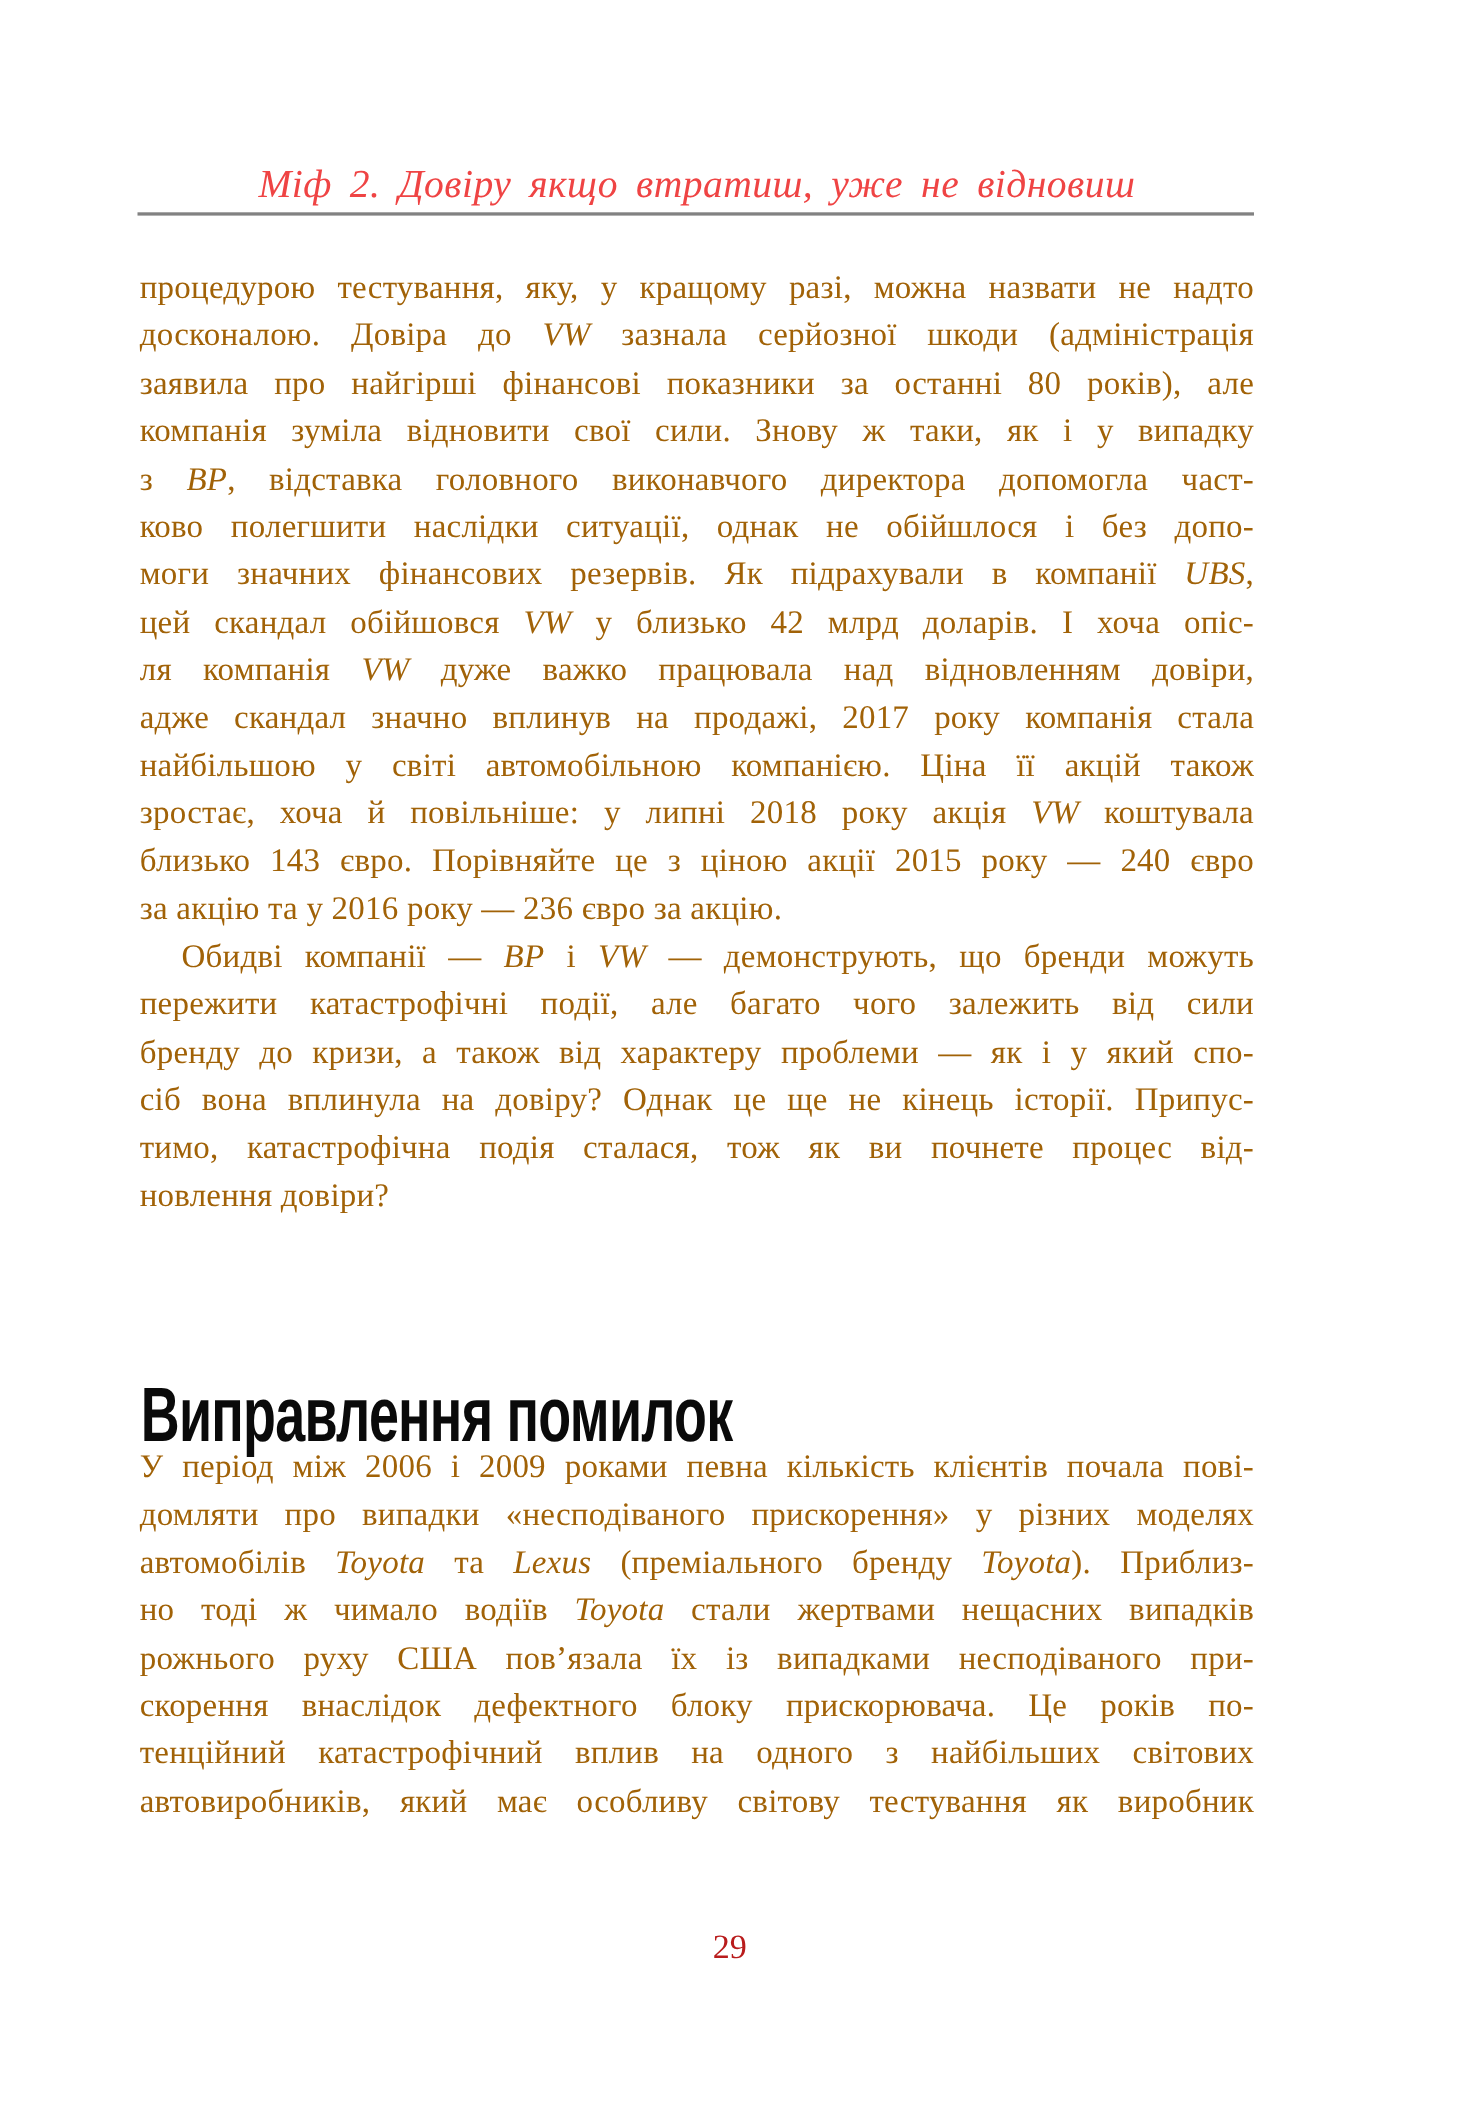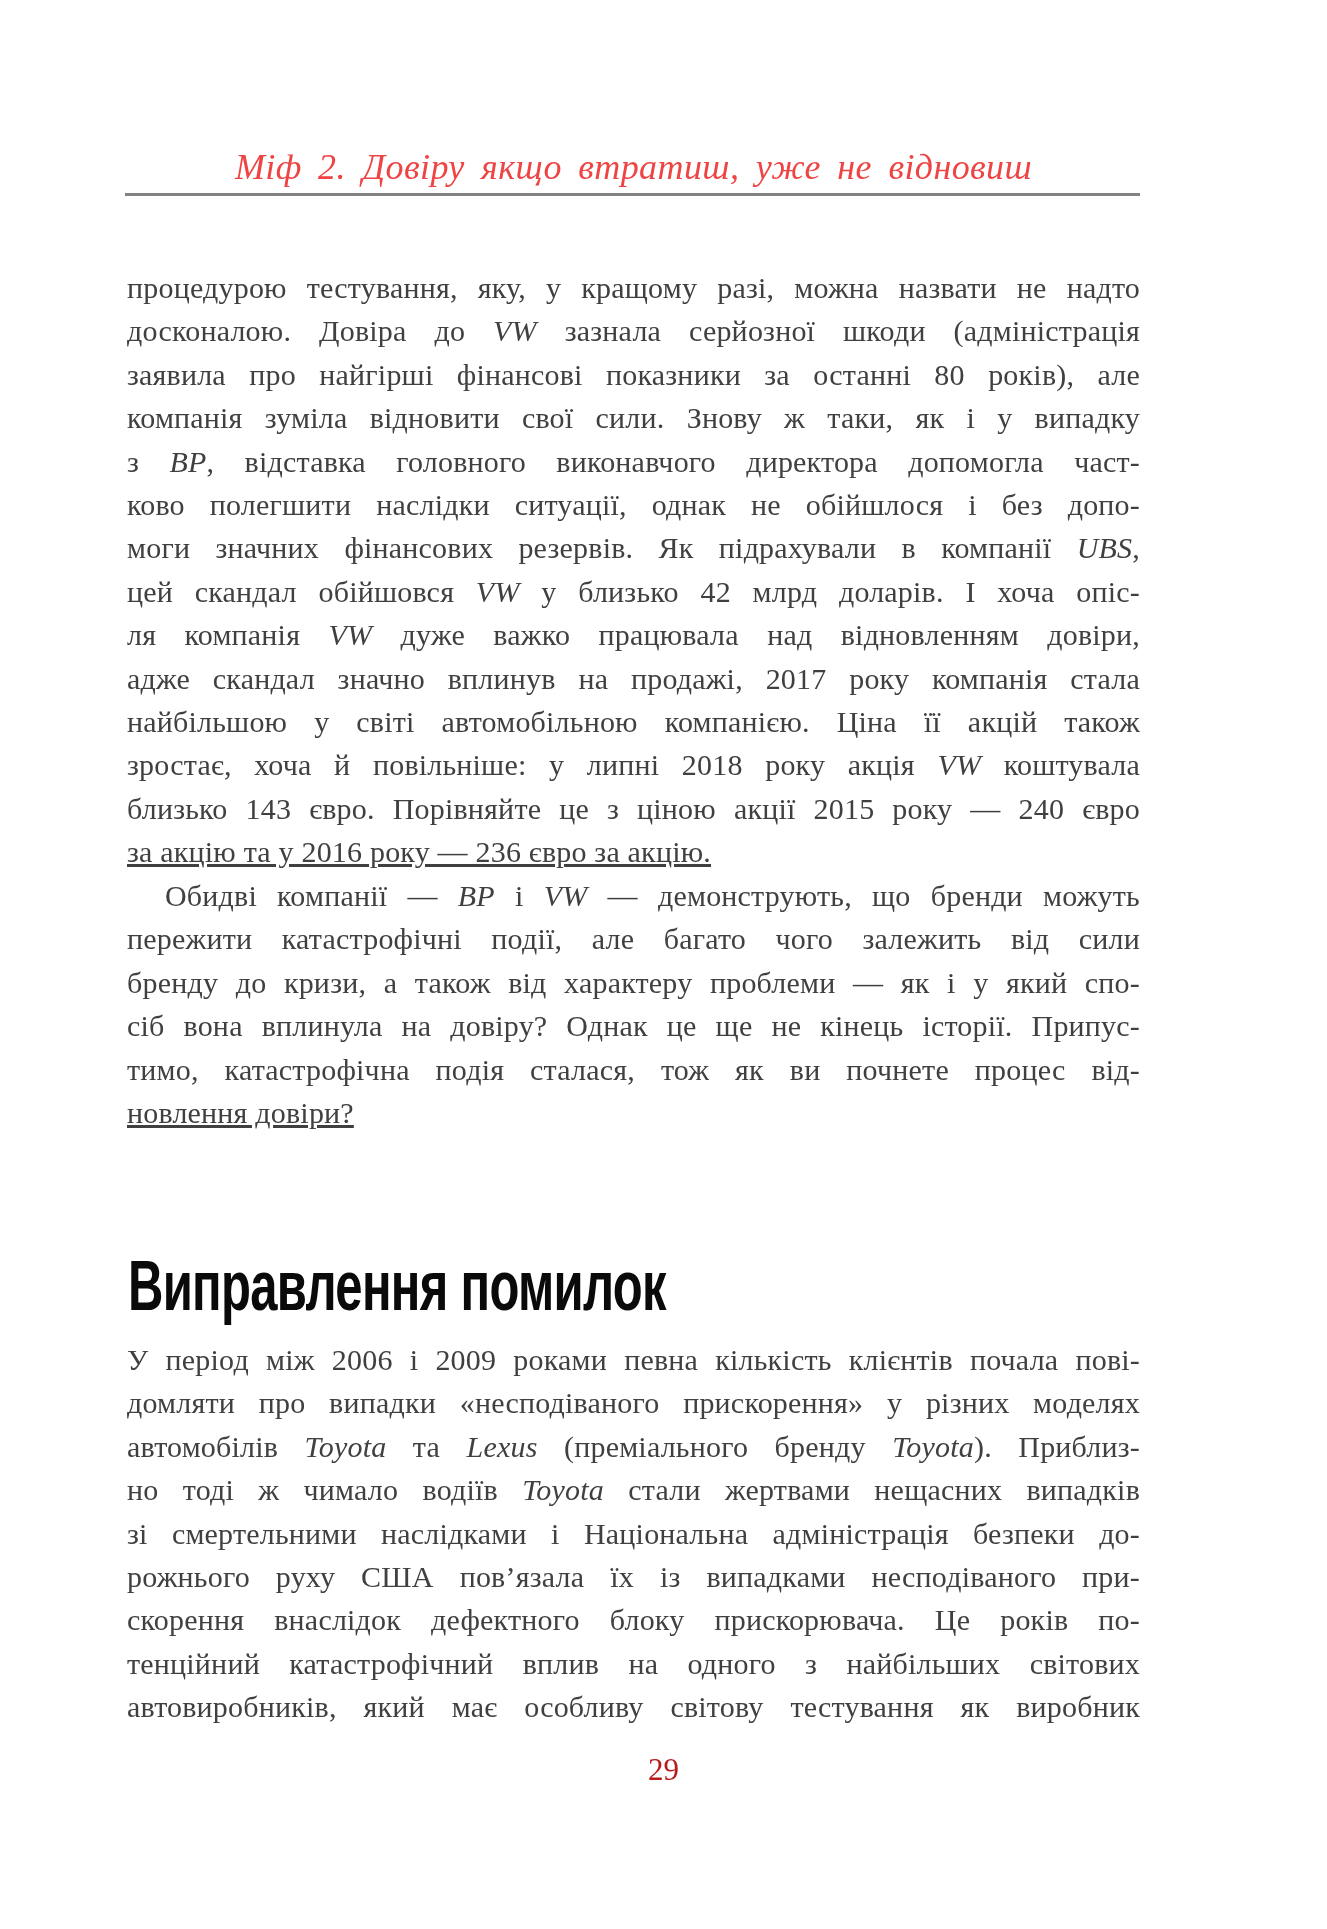--- a/index.html
+++ b/index.html
@@ -31,34 +31,33 @@
     height: 3px;
     background: #828282;
   }
 
   .bodytext {
     position: absolute;
     left: 127px; width: 1013px;
     font-size: 30px;
     line-height: 43.4px;
     letter-spacing: 0.2px;
-    color: #404040;
-    margin-top: 26px;
+    color: #a16207;
   }
   .para-1 { top: 240px; }
   .para-2 { top: 848px; }
   .para-3 { top: 1312px; }
 
   .line {
     height: 43.4px;
     text-align: justify;
     text-align-last: justify;
     overflow: visible;
   }
-  .line.last { text-align-last: left; text-decoration: underline; }
+  .line.last { text-align-last: left; }
   .line.indent { text-indent: 38px; }
   .line i { font-style: italic; }
 
   .section-heading {
     position: absolute;
     left: 128px; top: 1204px;
     font-family: "Liberation Sans", sans-serif;
     font-weight: bold;
     font-size: 70px;
     line-height: 1;
@@ -112,21 +111,20 @@
       <div class="line last">новлення довіри?</div>
     </div>
 
   <h1 class="section-heading">Виправлення помилок</h1>
 
   <div class="bodytext para-3">
       <div class="line">У період між 2006 і 2009 роками певна кількість клієнтів почала пові-</div>
       <div class="line">домляти про випадки «несподіваного прискорення» у різних моделях</div>
       <div class="line">автомобілів <i>Toyota</i> та <i>Lexus</i> (преміального бренду <i>Toyota</i>). Приблиз-</div>
       <div class="line">но тоді ж чимало водіїв <i>Toyota</i> стали жертвами нещасних випадків</div>
-      <div class="line">зі смертельними наслідками і Національна адміністрація безпеки до-</div>
       <div class="line">рожнього руху США пов’язала їх із випадками несподіваного при-</div>
       <div class="line">скорення внаслідок дефектного блоку прискорювача. Це років по-</div>
       <div class="line">тенційний катастрофічний вплив на одного з найбільших світових</div>
       <div class="line">автовиробників, який має особливу світову тестування як виробник</div>
     </div>
 
   <div class="page-number">29</div>
 
 </div>
 

